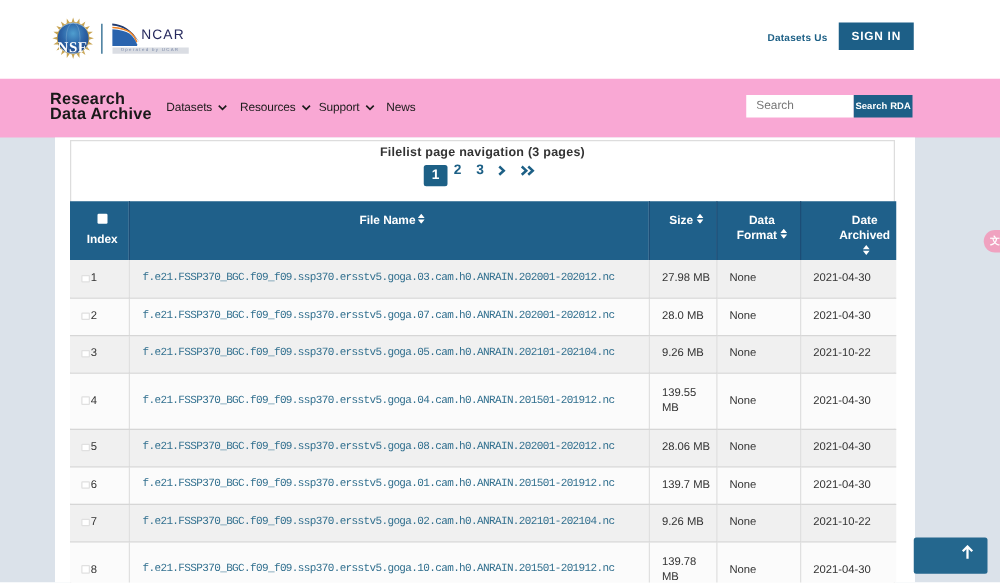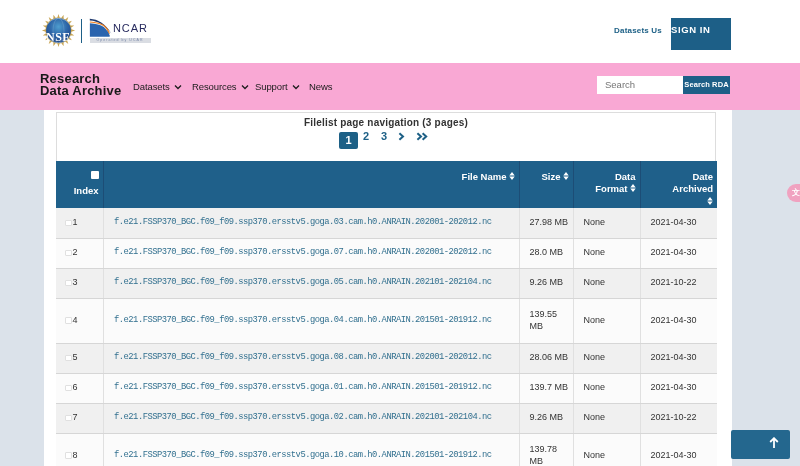--- a/index.html
+++ b/index.html
@@ -3,21 +3,21 @@
 <meta charset="utf-8">
 <style>
 * { margin:0; padding:0; box-sizing:border-box; }
 html,body { width:800px; height:466px; overflow:hidden; font-family:"Liberation Sans",sans-serif; background:#fff; }
 #page { position:relative; width:800px; height:466px; overflow:hidden; }
 .abs { position:absolute; }
 
 
 #topbar { position:absolute; left:0; top:0; width:800px; height:63px; background:#fff; }
 #contact { position:absolute; left:614px; top:26px; font-size:8px; font-weight:bold; color:#1d6086; letter-spacing:0.2px; }
-#signin { position:absolute; left:671px; top:18px; width:60px; height:32px; background:#1d5f87; color:#fff; font-size:9.5px; font-weight:bold; letter-spacing:0.6px; line-height:23px; }
+#signin { position:absolute; left:671px; top:18px; width:60px; height:22px; background:#1d5f87; color:#fff; font-size:9.5px; font-weight:bold; letter-spacing:0.6px; text-align:center; line-height:23px; }
 #ncartxt { position:absolute; left:113px; top:22px; font-size:11px; font-weight:normal; letter-spacing:0.9px; color:#272a5e; }
 #opucar { position:absolute; left:89.5px; top:38px; width:61px; height:4.5px; background:#dadde3; font-size:3.5px; letter-spacing:1.05px; color:#7a88a8; font-weight:normal; text-align:center; line-height:4.5px; overflow:hidden; }
 #nsfdiv { position:absolute; left:80.5px; top:19px; width:1px; height:24px; background:#1d5f87; }
 
 
 #navbar { position:absolute; left:0; top:63px; width:800px; height:52px; background:#f9a8d4; }
 #rda { position:absolute; left:40px; top:10px; font-size:13px; font-weight:bold; color:#191919; line-height:11.6px; letter-spacing:0.2px; }
 .navitem { position:absolute; top:17.5px; font-size:9.5px; color:#1c1c1c; white-space:nowrap; letter-spacing:-0.1px; }
 .chev { display:inline-block; margin-left:4px; }
 #searchin { position:absolute; left:597px; top:12.5px; width:86px; height:18px; background:#fff; border:none; outline:none; font-size:9.5px; color:#666; padding-left:8px; font-family:"Liberation Sans",sans-serif; }
@@ -27,21 +27,21 @@
 #mainbg { position:absolute; left:0; top:110px; width:800px; height:356px; background:#dbe2ea; }
 #container { position:absolute; left:43.5px; top:110px; width:688px; height:356px; background:#fff; }
 #flbox { position:absolute; left:56px; top:111.5px; width:660px; height:355px; border:1px solid #ddd; border-bottom:none; background:#fff; }
 #pgtitle { position:absolute; left:0; top:4px; width:658px; text-align:center; font-size:10px; font-weight:bold; color:#333; letter-spacing:0.2px; }
 .pgit { position:absolute; top:17.5px; font-size:11px; font-weight:bold; color:#1d6086; }
 #pg1 { left:282px; top:19px; width:19px; height:17px; background:#1d6086; color:#fff; border-radius:2px; text-align:center; line-height:17px; font-size:11px; font-weight:bold; position:absolute; }
 
 
 table { border-collapse:collapse; table-layout:fixed; position:absolute; left:-1px; top:48px; width:661px; }
 col.c0 { width:47px; } col.c1 { width:416px; } col.c2 { width:54px; } col.c3 { width:67px; } col.c4 { width:77px; }
-thead th { background:#1f608a; color:#fff; font-size:9.5px; font-weight:bold; text-align:right; vertical-align:top; padding:10px 4px 0 10px; height:41px; line-height:12.5px; border-right:1px solid #1c4d76; }
+thead th { background:#1f608a; color:#fff; font-size:9.5px; font-weight:bold; text-align:center; vertical-align:top; padding:10px 4px 0 10px; height:41px; line-height:12.5px; border-right:1px solid #1c4d76; }
 thead th:last-child { border-right:none;padding-left:30px; }
 tbody td { font-size:9px; color:#333; vertical-align:middle; padding:2px 4px 2px 10px; border-bottom:1px solid #d6d6d6; border-right:1px solid #e0e0e0; line-height:11.5px; }
 tbody td:last-child { border-right:none; }
 tbody tr.odd td { background:#f0f0f0; }
 tbody tr.even td { background:#fbfbfb; }
 tr.h30 { height:30px; } tr.h45 { height:45px; }
 td.fn { font-family:"Liberation Mono",monospace; font-size:8.8px; letter-spacing:-0.5px; color:#32708f; padding-left:10.5px; }
 thead th.idxcell { padding-left:9px; } tbody td.idxcell { padding-left:9px !important; }
 .cb { display:inline-block; width:6.5px; height:6.5px; border:1px solid #e0e0e0; border-radius:1px; background:#fff; vertical-align:-1px; margin-right:1px; }
 .hcb { display:inline-block; width:8px; height:8px; background:#fff; border-radius:1px; margin-bottom:3px; }

